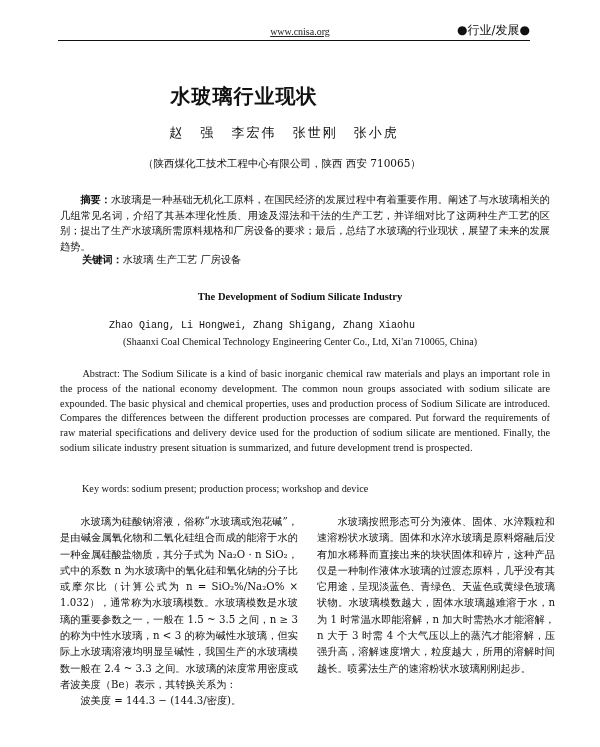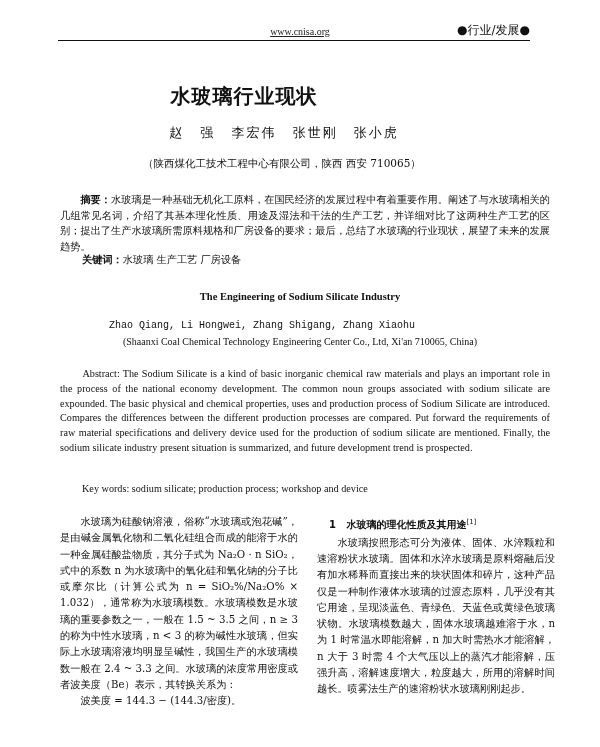--- a/index.html
+++ b/index.html
@@ -38,34 +38,31 @@
 <div class="authors">赵 强 李宏伟 张世刚 张小虎</div>
 <div class="affil">（陕西煤化工技术工程中心有限公司，陕西 西安 710065）</div>
 
 <div class="cn-abstract">
   <b>摘要：</b><span>水玻璃是一种基础无机化工原料，在国民经济的发展过程中有着重要作用。阐述了与水玻璃相关的几组常见名词，介绍了其基本理化性质、用途及湿法和干法的生产工艺，并详细对比了这两种生产工艺的区别；提出了生产水玻璃所需原料规格和厂房设备的要求；最后，总结了水玻璃的行业现状，展望了未来的发展趋势。</span>
 </div>
 <div class="cn-keys">
   <b>关键词：</b><span>水玻璃 生产工艺 厂房设备</span>
 </div>
 
-<div class="en-title">The Engineering of Sodium Silicate Industry</div>
+<div class="en-title">The Development of Sodium Silicate Industry</div>
 <div class="en-authors">Zhao Qiang, Li Hongwei, Zhang Shigang, Zhang Xiaohu</div>
 <div class="en-affil">(Shaanxi Coal Chemical Technology Engineering Center Co., Ltd, Xi'an 710065, China)</div>
 
 <div class="en-abstract">
   <b>Abstract:</b><span> The Sodium Silicate is a kind of basic inorganic chemical raw materials and plays an important role in the process of the national economy development. The common noun groups associated with sodium silicate are expounded. The basic physical and chemical properties, uses and production process of Sodium Silicate are introduced. Compares the differences between the different production processes are compared. Put forward the requirements of raw material specifications and delivery device used for the production of sodium silicate are mentioned. Finally, the sodium silicate industry present situation is summarized, and future development trend is prospected.</span>
 </div>
 <div class="en-keys">
-  <b>Key words:</b><span> sodium silicate; production process; workshop and device</span>
+  <b>Key words:</b><span> sodium present; production process; workshop and device</span>
 </div>
 
 <div class="col col-left">
   <p>水玻璃为硅酸钠溶液，俗称“水玻璃或泡花碱”，是由碱金属氧化物和二氧化硅组合而成的能溶于水的一种金属硅酸盐物质，其分子式为 Na₂O · n SiO₂，式中的系数 n 为水玻璃中的氧化硅和氧化钠的分子比或摩尔比（计算公式为 n = SiO₂%/Na₂O% × 1.032），通常称为水玻璃模数。水玻璃模数是水玻璃的重要参数之一，一般在 1.5 ~ 3.5 之间，n ≥ 3 的称为中性水玻璃，n &lt; 3 的称为碱性水玻璃，但实际上水玻璃溶液均明显呈碱性，我国生产的水玻璃模数一般在 2.4 ~ 3.3 之间。水玻璃的浓度常用密度或者波美度（Be）表示，其转换关系为：</p>
   <p class="formula">波美度 = 144.3 − (144.3/密度)。</p>
 </div>
 
 <div class="col col-right">
-  <div class="sec-head">
-    <span>1</span>&nbsp;&nbsp;&nbsp;<span>水玻璃的理化性质及其用途</span><sup>[1]</sup>
-  </div>
   <p>水玻璃按照形态可分为液体、固体、水淬颗粒和速溶粉状水玻璃。固体和水淬水玻璃是原料熔融后没有加水稀释而直接出来的块状固体和碎片，这种产品仅是一种制作液体水玻璃的过渡态原料，几乎没有其它用途，呈现淡蓝色、青绿色、天蓝色或黄绿色玻璃状物。水玻璃模数越大，固体水玻璃越难溶于水，n 为 1 时常温水即能溶解，n 加大时需热水才能溶解，n 大于 3 时需 4 个大气压以上的蒸汽才能溶解，压强升高，溶解速度增大，粒度越大，所用的溶解时间越长。喷雾法生产的速溶粉状水玻璃刚刚起步。</p>
 </div>
 
 </body></html>

